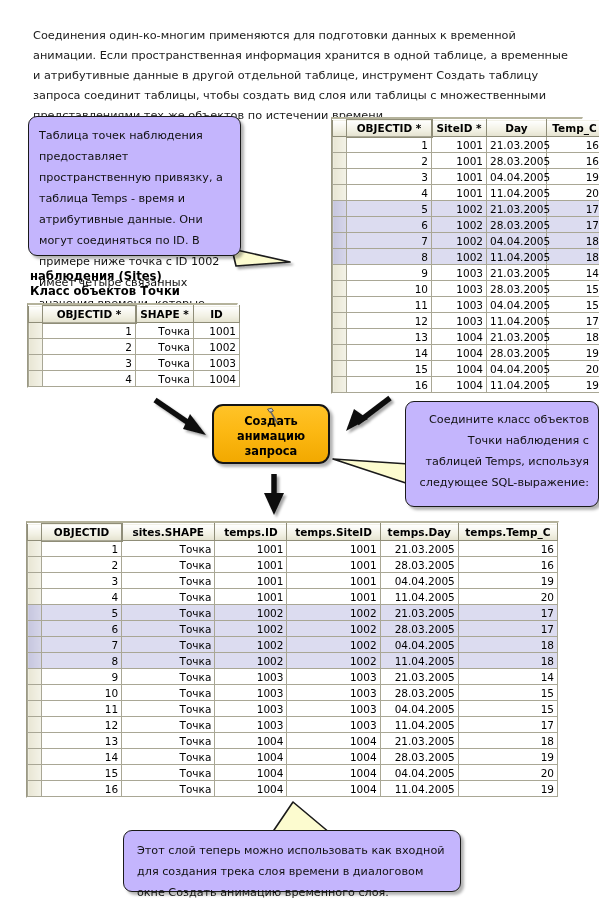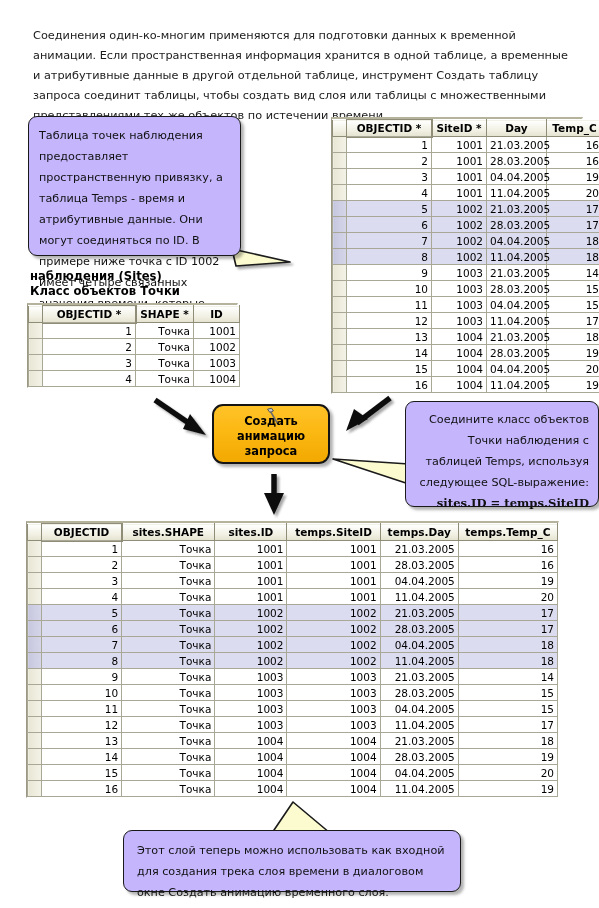--- a/index.html
+++ b/index.html
@@ -386,40 +386,39 @@
   </svg>
   <div class="btn-label">
     <div>Создать</div>
     <div>анимацию</div>
     <div>запроса</div>
   </div>
 </div>
 
 <div class="callout" id="callout-right" style="left:405px; top:401px; width:194px; height:106px; text-align:right; padding:7px 9px;">
   <span>Соедините класс объектов Точки наблюдения с таблицей Temps, используя следующее SQL-выражение:</span>
-  <div class="sql">sites.ID = temps.SiteID</div>
 </div>
 
 <div class="gridtable" id="result-table" style="left:26px; top:521px; width:533px;">
   <table>
     <colgroup>
       <col style="width:14px">
         <col style="width:80px">
         <col style="width:93px">
         <col style="width:72px">
       <col style="width:93px">
         <col style="width:78px">
         <col style="width:99px">
     </colgroup>
     <thead>
       <tr>
         <th class="rowsel"></th>
         <th class="sel-head">OBJECTID</th>
         <th>sites.SHAPE</th>
-        <th>sites.ID</th>
+        <th>temps.ID</th>
         <th>temps.SiteID</th>
         <th>temps.Day</th>
         <th>temps.Temp_C</th>
       </tr>
     </thead>
     <tbody>
         <tr>
           <td class="rowsel"></td>
           <td class="num">1</td>
           <td class="txt">Точка</td>

